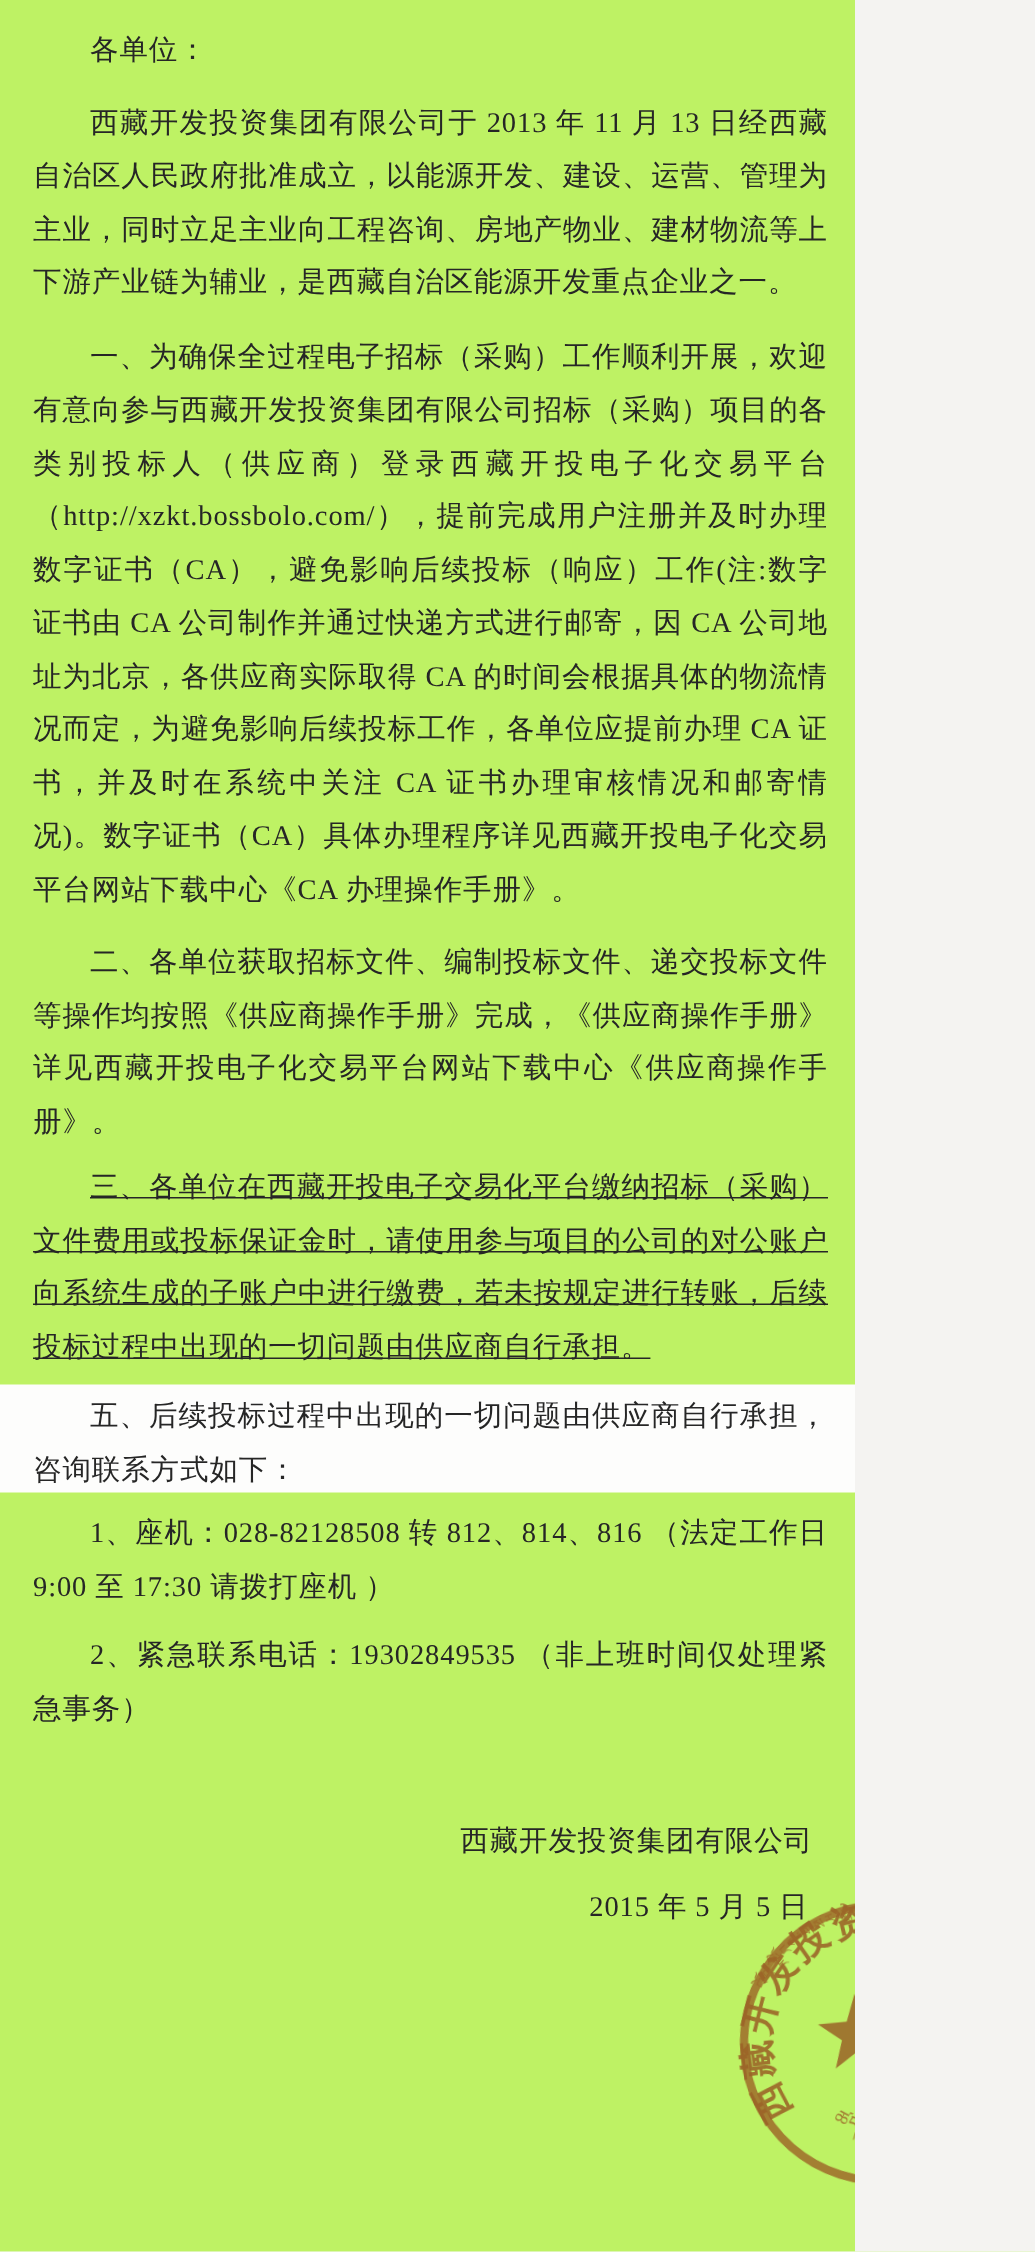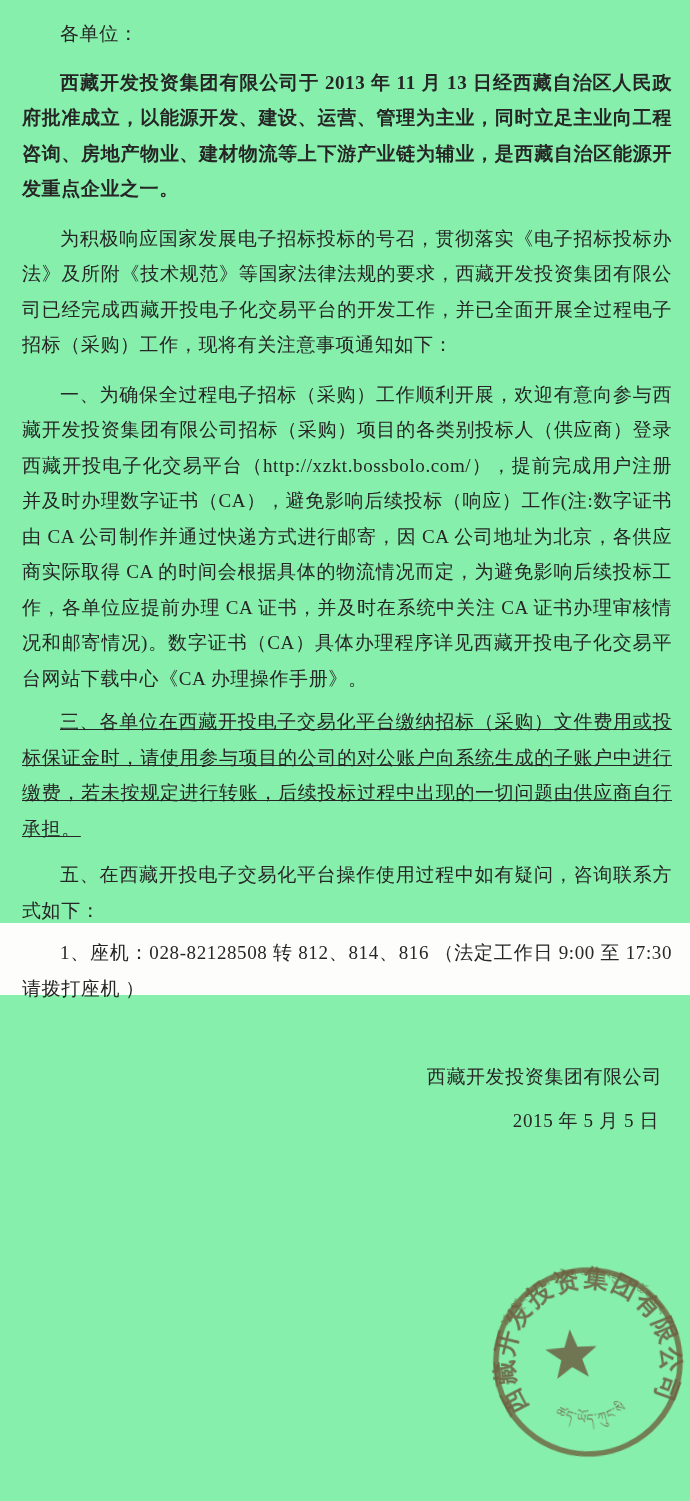--- a/index.html
+++ b/index.html
@@ -1,21 +1,21 @@
 <!DOCTYPE html>
 <html><head>
 <meta charset="utf-8">
 <style>
   html, body { margin: 0; padding: 0; }
   body { background: #f4f3f1; }
   .page {
     position: relative;
-    width: 690px;
+    width: 570px;
     height: 1501px;
-    background: #86efac;
+    background: #bef264;
     overflow: hidden;
     font-family: "Liberation Serif", "DejaVu Serif", serif;
     color: #262626;
   }
   .scan-band {
     position: absolute;
     left: 0;
     top: 923px;
     width: 690px;
     height: 72px;
@@ -30,21 +30,21 @@
   .para {
     margin: 14px 0 0 0;
     font-size: 19px;
     line-height: 35.5px;
     letter-spacing: 0.6px;
     text-align: justify;
     text-indent: 2em;
   }
   .para b { font-weight: 400; }
   .salutation { margin-top: 0; }
-  .m13 { margin-top: 13px; font-weight: bold; }
+  .m13 { margin-top: 13px; }
   .m8  { margin-top: 8px; text-decoration: underline; }
   .m0  { margin-top: 0; }
   .m11 { margin-top: 11px; }
   .m7  { margin-top: 7px; }
   .m10 { margin-top: 10px; }
   .sig {
     margin: 0;
     font-size: 19px;
     line-height: 35.5px;
     letter-spacing: 0.6px;
@@ -77,32 +77,33 @@
 
 <div class="page">
 
   <div class="scan-band"></div>
 
   <div class="content">
     <p class="para salutation">各单位：</p>
 
     <p class="para m13">西藏开发投资集团有限公司于 2013 年 11 月 13 日经西藏自治区人民政府批准成立，以能源开发、建设、运营、管理为主业，同时立足主业向工程咨询、房地产物业、建材物流等上下游产业链为辅业，是西藏自治区能源开发重点企业之一。</p>
 
-    <p class="para">为积极响应国家发展电子招标投标的号召，贯彻落实《电子招标投标办法》及所附《技术规范》等国家法律法规的要求，西藏开发投资集团有限公司已经完成西藏开投电子化交易平台的开发工作，并已全面开展全过程电子招标（采购）工作，现将有关注意事项通知如下：</p>
 
     <p class="para"><span>一、为确保全过程电子招标（采购）工作顺利开展，欢迎有意向参与西藏开发投资集团有限公司招标（采购）项目的各类别投标人（供应商）登录西藏开投电子化交易平台（http://xzkt.bossbolo.com/），提前完成用户注册并及时办理数字证书（CA），避免影响后续投标（响应）工作</span><b>(注:数字证书由 CA 公司制作并通过快递方式进行邮寄，因 CA 公司地址为北京，各供应商实际取得 CA 的时间会根据具体的物流情况而定，为避免影响后续投标工作，各单位应提前办理 CA 证书，并及时在系统中关注 CA 证书办理审核情况和邮寄情况)</b><span>。数字证书（CA）具体办理程序详见西藏开投电子化交易平台网站下载中心《CA 办理操作手册》。</span></p>
 
+    <p class="para m13">二、各单位获取招标文件、编制投标文件、递交投标文件等操作均按照《供应商操作手册》完成，《供应商操作手册》详见西藏开投电子化交易平台网站下载中心《供应商操作手册》。</p>
 
     <p class="para m8">三、各单位在西藏开投电子交易化平台缴纳招标（采购）文件费用或投标保证金时，请使用参与项目的公司的对公账户向系统生成的子账户中进行缴费，若未按规定进行转账，后续投标过程中出现的一切问题由供应商自行承担。</p>
 
 
-    <p class="para m11">五、在西藏开投电子交易化平台操作使用过程中如有疑问，咨询联系方式如下：</p>
+    <p class="para m11">五、后续投标过程中出现的一切问题由供应商自行承担，咨询联系方式如下：</p>
 
     <p class="para m7">1、座机：028-82128508 转 812、814、816 （法定工作日 9:00 至 17:30 请拨打座机 ）</p>
 
+    <p class="para m10">2、紧急联系电话：19302849535 （非上班时间仅处理紧急事务）</p>
 
     <p class="sig company">西藏开发投资集团有限公司</p>
 
     <p class="sig date">2015 年 5 月 5 日</p>
   </div>
 
   <svg class="stamp" viewBox="0 0 200 200" xmlns="http://www.w3.org/2000/svg">
     <defs>
       <path id="arc-cn" d="M 38 142 A 75 75 0 1 1 162 142" fill="none"></path>
       <path id="arc-tib" d="M 20 128 A 85 85 0 1 1 180 128" fill="none"></path>

